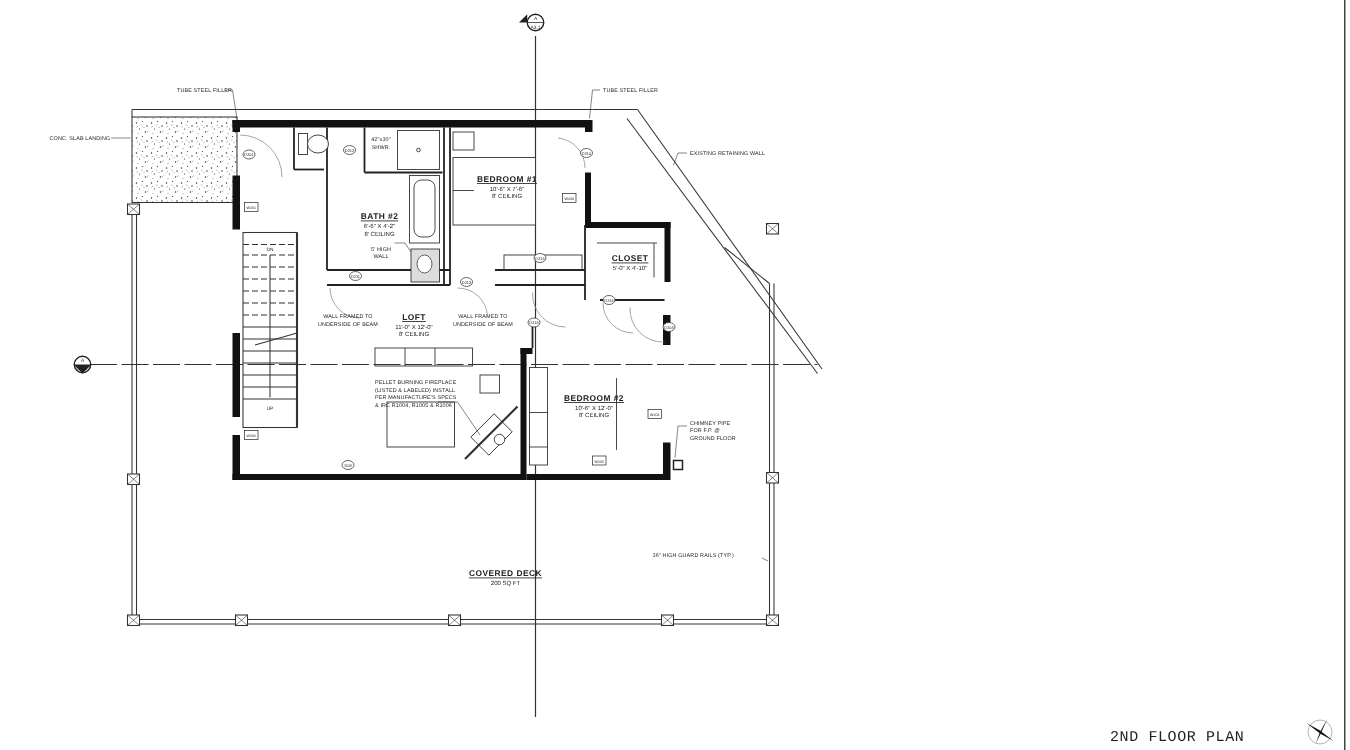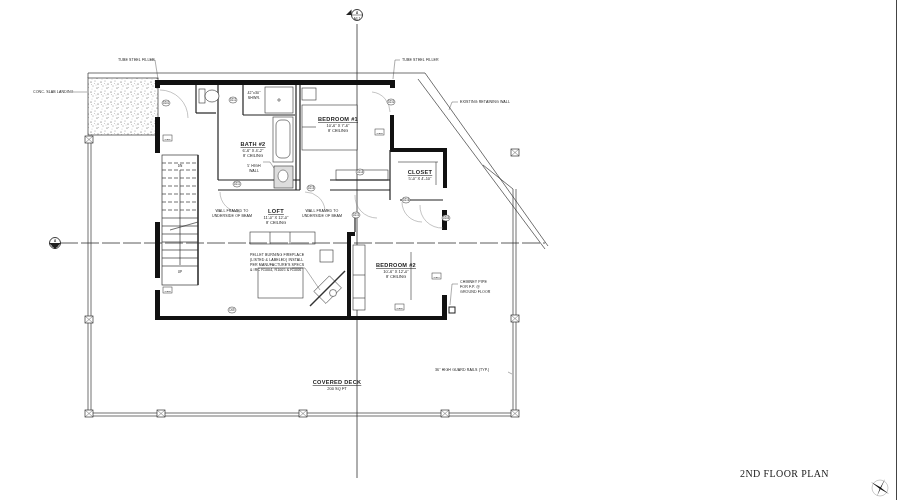--- a/index.html
+++ b/index.html
@@ -3,21 +3,21 @@
 <meta charset="utf-8">
 <style>
   html, body { margin: 0; padding: 0; background: #ffffff; }
   body { width: 900px; height: 500px; position: relative; overflow: hidden; font-family: "Liberation Sans", sans-serif; }
   #plan { position: absolute; left: 0; top: 0; width: 900px; height: 500px; }
   .lbl { font-family: "Liberation Sans", sans-serif; fill: #222; }
   .room-title { font-size: 5.6px; font-weight: bold; text-decoration: underline; letter-spacing: 0.3px; }
   .room-sub { font-size: 4px; }
   .note { font-size: 3.6px; letter-spacing: 0.1px; }
   .tag { font-size: 3.2px; }
-  .title-block { position: absolute; left: 740px; top: 468px; font-size: 10px; color: #222; letter-spacing: 0.4px; font-family: Liberation Serif, serif; }
+  .title-block { position: absolute; left: 740px; top: 487px; font-size: 10px; color: #222; letter-spacing: 0.4px; font-family: Liberation Mono, monospace; }
   .border-right { position: absolute; left: 896px; top: 0; width: 1px; height: 500px; background: #444; }
 </style>
 </head>
 <body>
 
 <svg id="plan" viewBox="0 0 900 500" xmlns="http://www.w3.org/2000/svg">
   <defs>
     <pattern id="concrete" width="10" height="10" patternUnits="userSpaceOnUse">
       <rect width="10" height="10" fill="#fff"></rect>
       <circle cx="1" cy="2" r="0.5" fill="#333"></circle>

